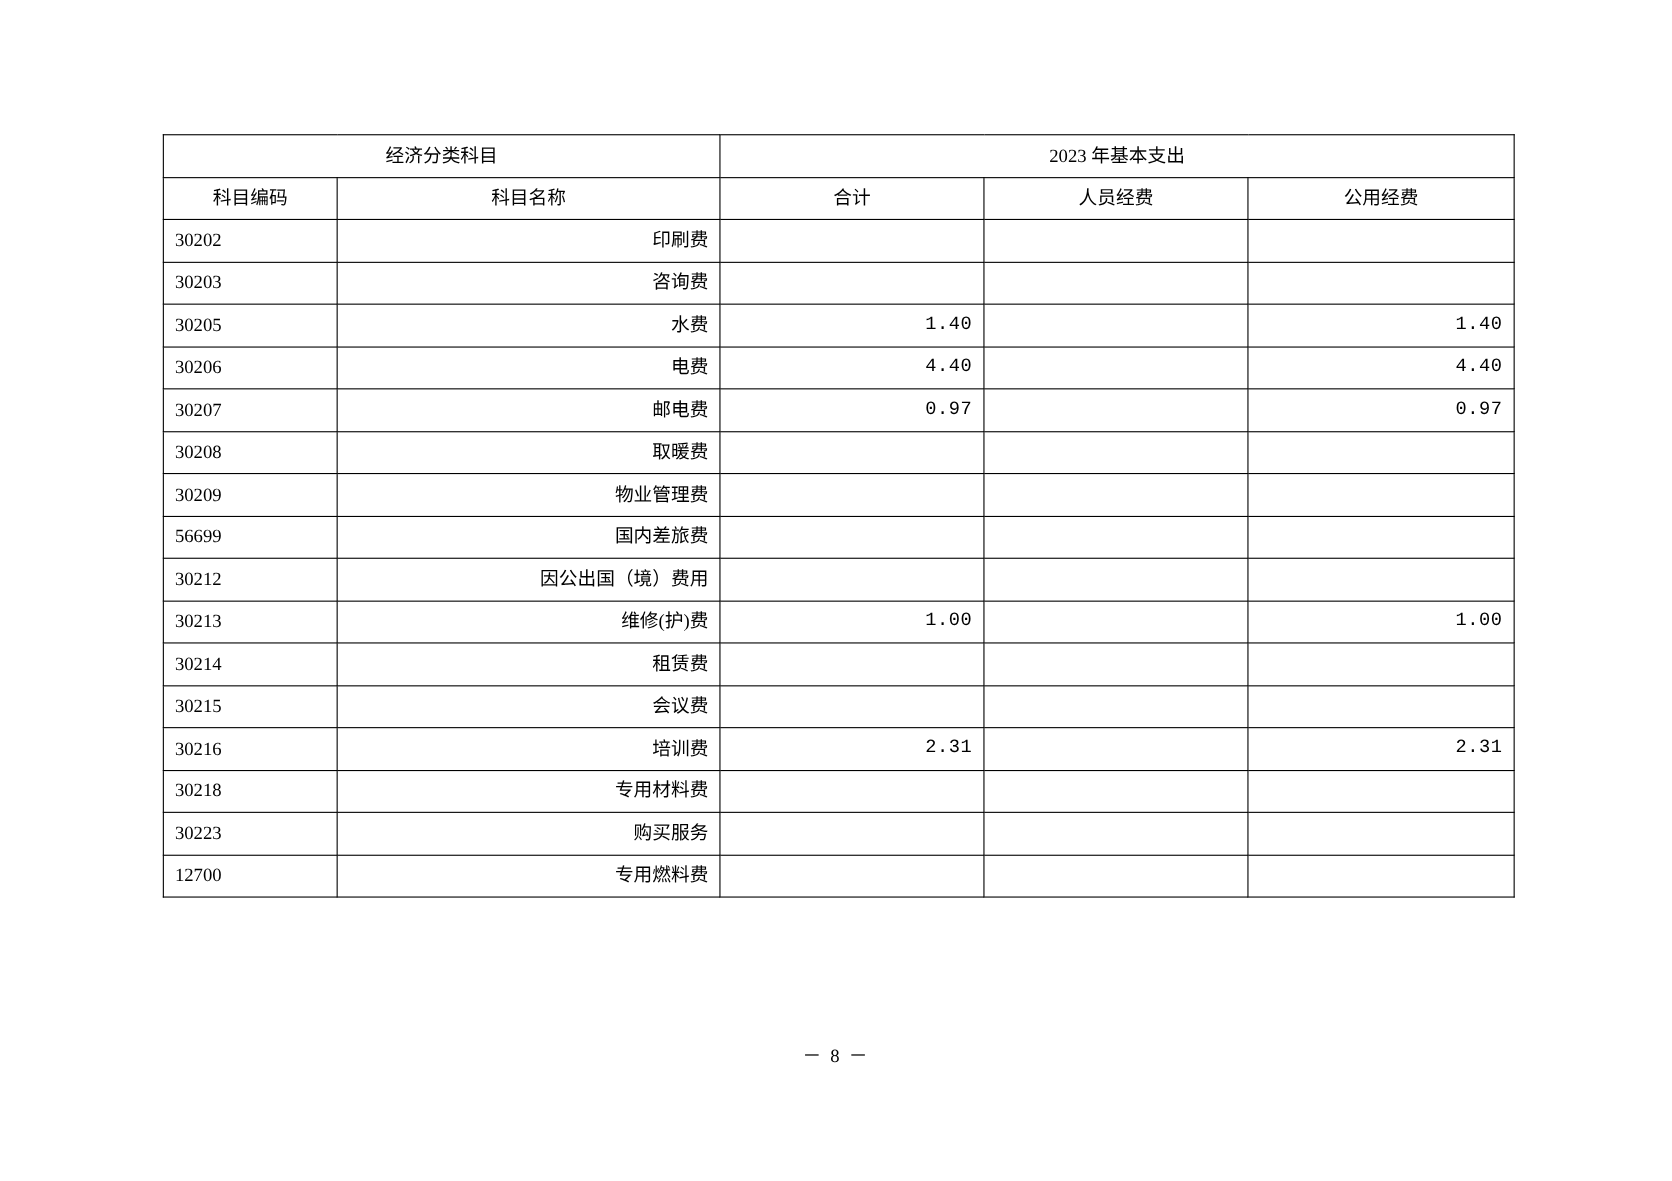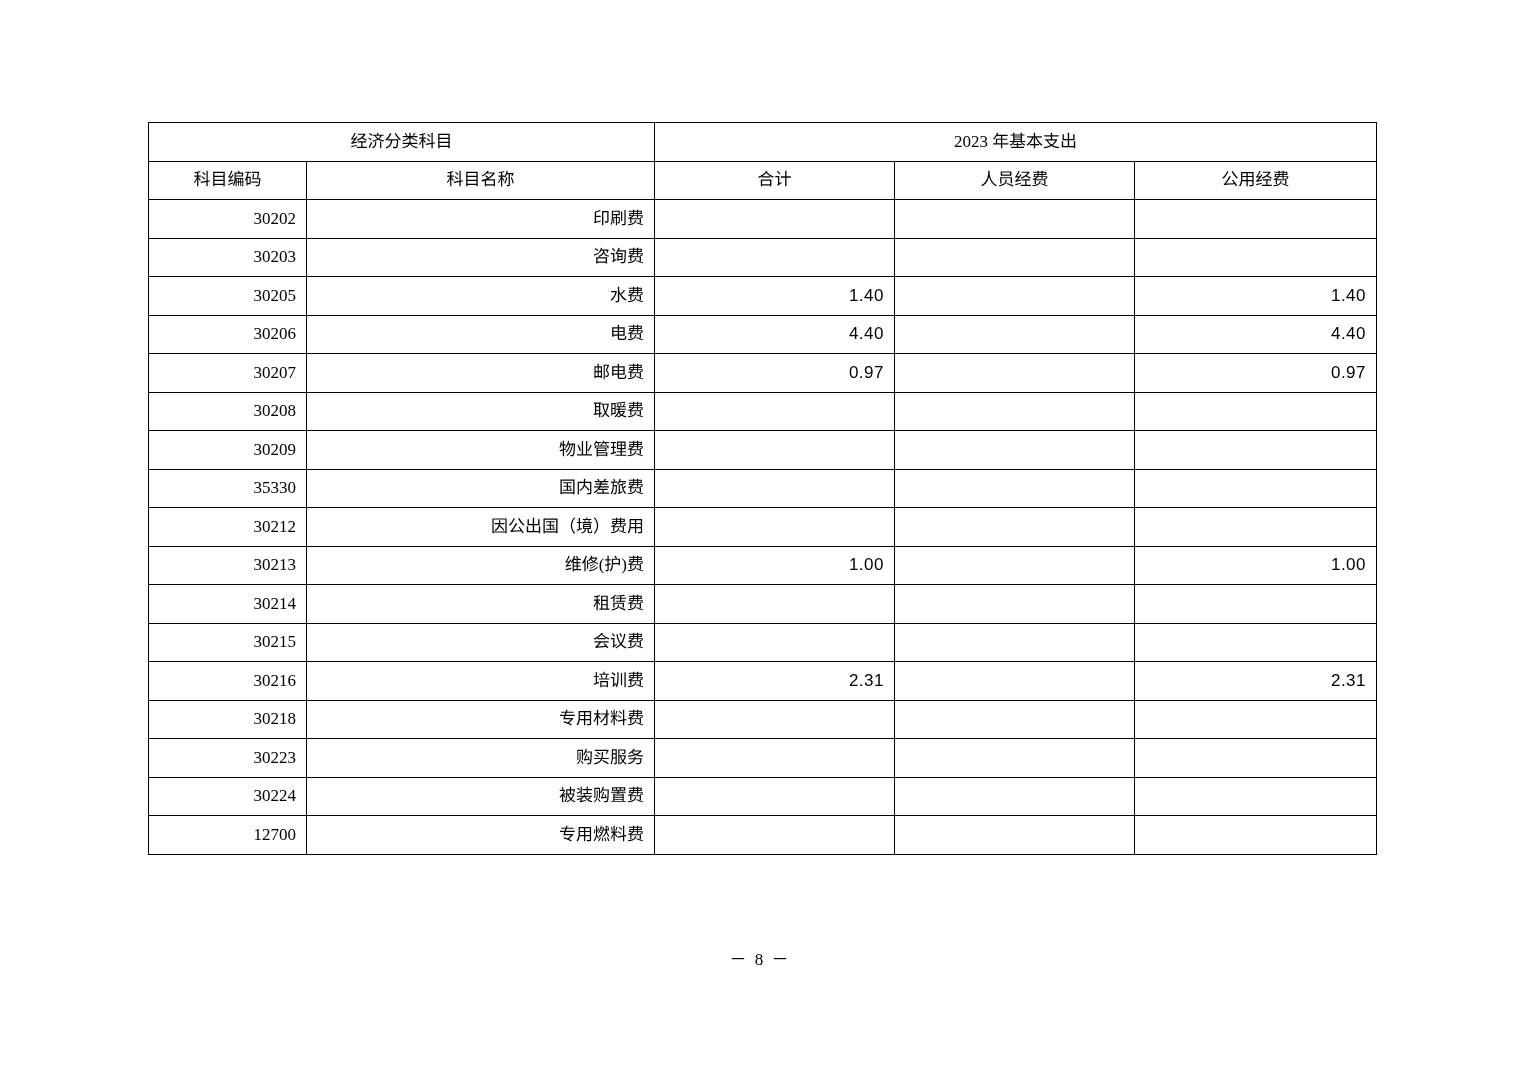--- a/index.html
+++ b/index.html
@@ -42,30 +42,30 @@
   .col-code   { width: 158px; }
   .col-name   { width: 348px; }
   .col-total  { width: 240px; }
   .col-person { width: 240px; }
   .col-public { width: 242px; }
 
   .hdr-center {
     text-align: center;
   }
   .cell-code {
-    text-align: right;
+    text-align: left;
   }
   .cell-name {
     text-align: right;
     padding-left: 36px;
   }
   .cell-num {
     text-align: right;
     padding-right: 16px;
-    font-family: Liberation Sans, sans-serif;
+    font-family: Liberation Mono, monospace;
     letter-spacing: 0.5px;
   }
   .page-number {
     position: absolute;
     top: 945px;
     left: 0;
     width: 1520px;
     text-align: center;
     font-size: 17px;
     letter-spacing: 2px;
@@ -141,21 +141,21 @@
           <td class="cell-num"></td>
         </tr>
         <tr>
           <td class="cell-code">30209</td>
           <td class="cell-name">物业管理费</td>
           <td class="cell-num"></td>
           <td class="cell-num"></td>
           <td class="cell-num"></td>
         </tr>
         <tr>
-          <td class="cell-code">35330</td>
+          <td class="cell-code">56699</td>
           <td class="cell-name">国内差旅费</td>
           <td class="cell-num"></td>
           <td class="cell-num"></td>
           <td class="cell-num"></td>
         </tr>
         <tr>
           <td class="cell-code">30212</td>
           <td class="cell-name">因公出国（境）费用</td>
           <td class="cell-num"></td>
           <td class="cell-num"></td>
@@ -197,27 +197,20 @@
           <td class="cell-num"></td>
         </tr>
         <tr>
           <td class="cell-code">30223</td>
           <td class="cell-name">购买服务</td>
           <td class="cell-num"></td>
           <td class="cell-num"></td>
           <td class="cell-num"></td>
         </tr>
         <tr>
-          <td class="cell-code">30224</td>
-          <td class="cell-name">被装购置费</td>
-          <td class="cell-num"></td>
-          <td class="cell-num"></td>
-          <td class="cell-num"></td>
-        </tr>
-        <tr>
           <td class="cell-code">12700</td>
           <td class="cell-name">专用燃料费</td>
           <td class="cell-num"></td>
           <td class="cell-num"></td>
           <td class="cell-num"></td>
         </tr>
       </tbody>
   </table>
 
   <div class="page-number">－ 8 －</div>

